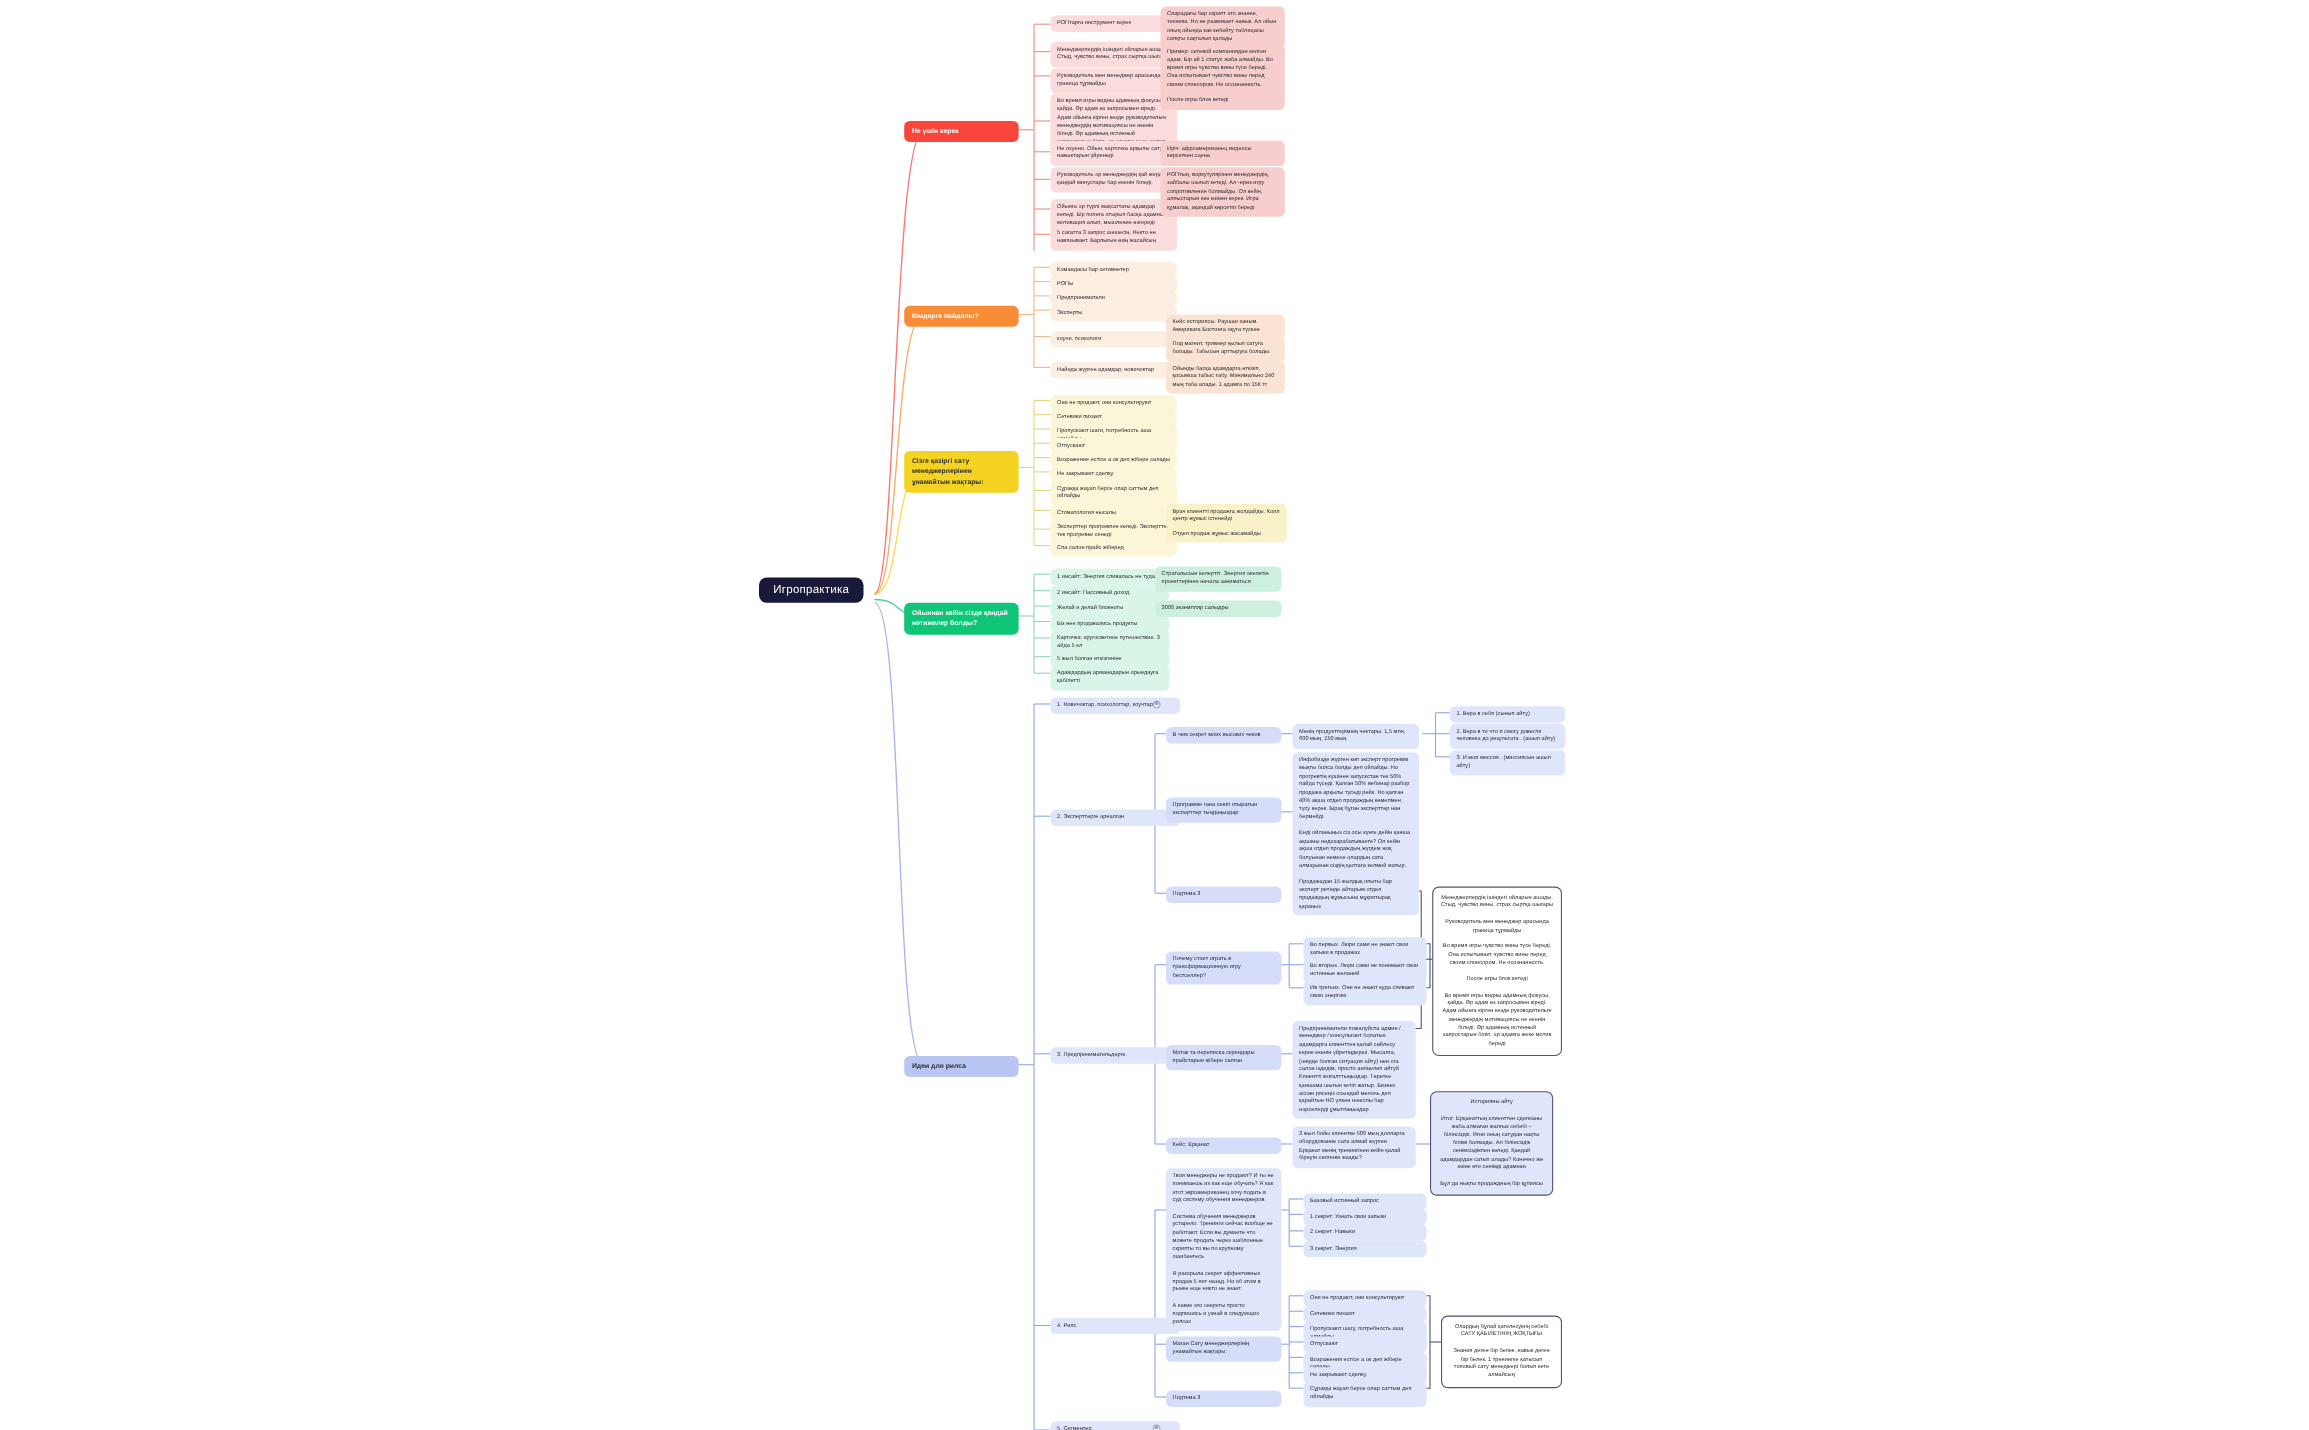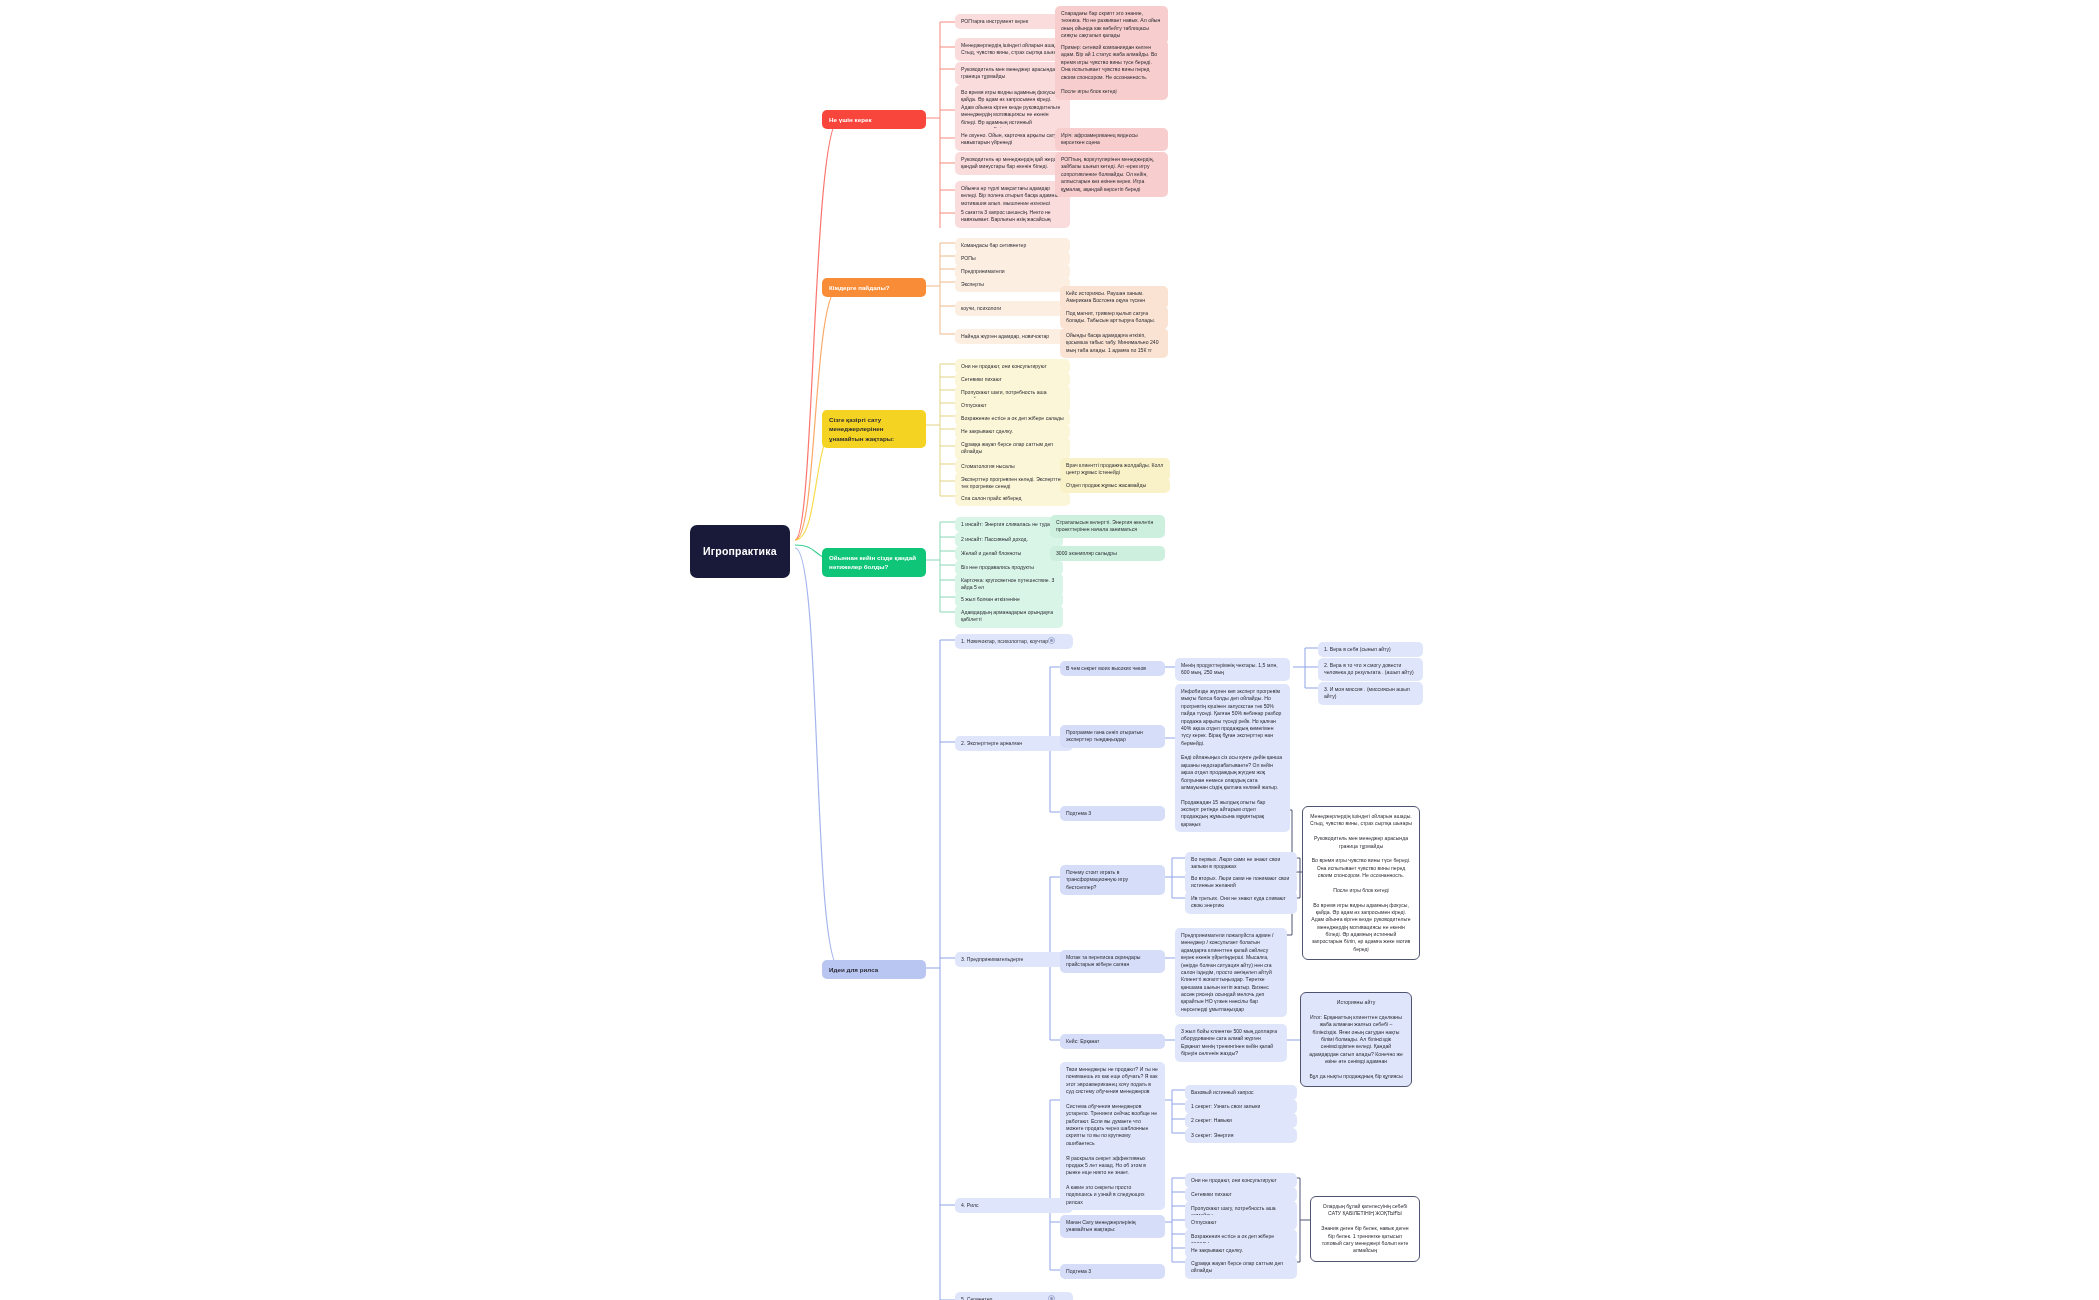--- a/index.html
+++ b/index.html
@@ -28,23 +28,23 @@
     font-size: 5.1px;
     line-height: 1.45;
     color: #2b2b33;
     white-space: pre-line;
     letter-spacing: 0.02px;
   }
   .root {
     background: #191939;
     color: #ffffff;
     font-size: 10.5px;
-    font-weight: bold;
+    font-weight: normal;
     border-radius: 7px;
-    padding: 19px 13px;
+    padding: 4px 13px;
     letter-spacing: .2px;
     display: flex;
     align-items: center;
   }
   .branch {
     color: #ffffff;
     font-weight: bold;
     font-size: 6.2px;
     border-radius: 5px;
     padding: 5px 7px;

